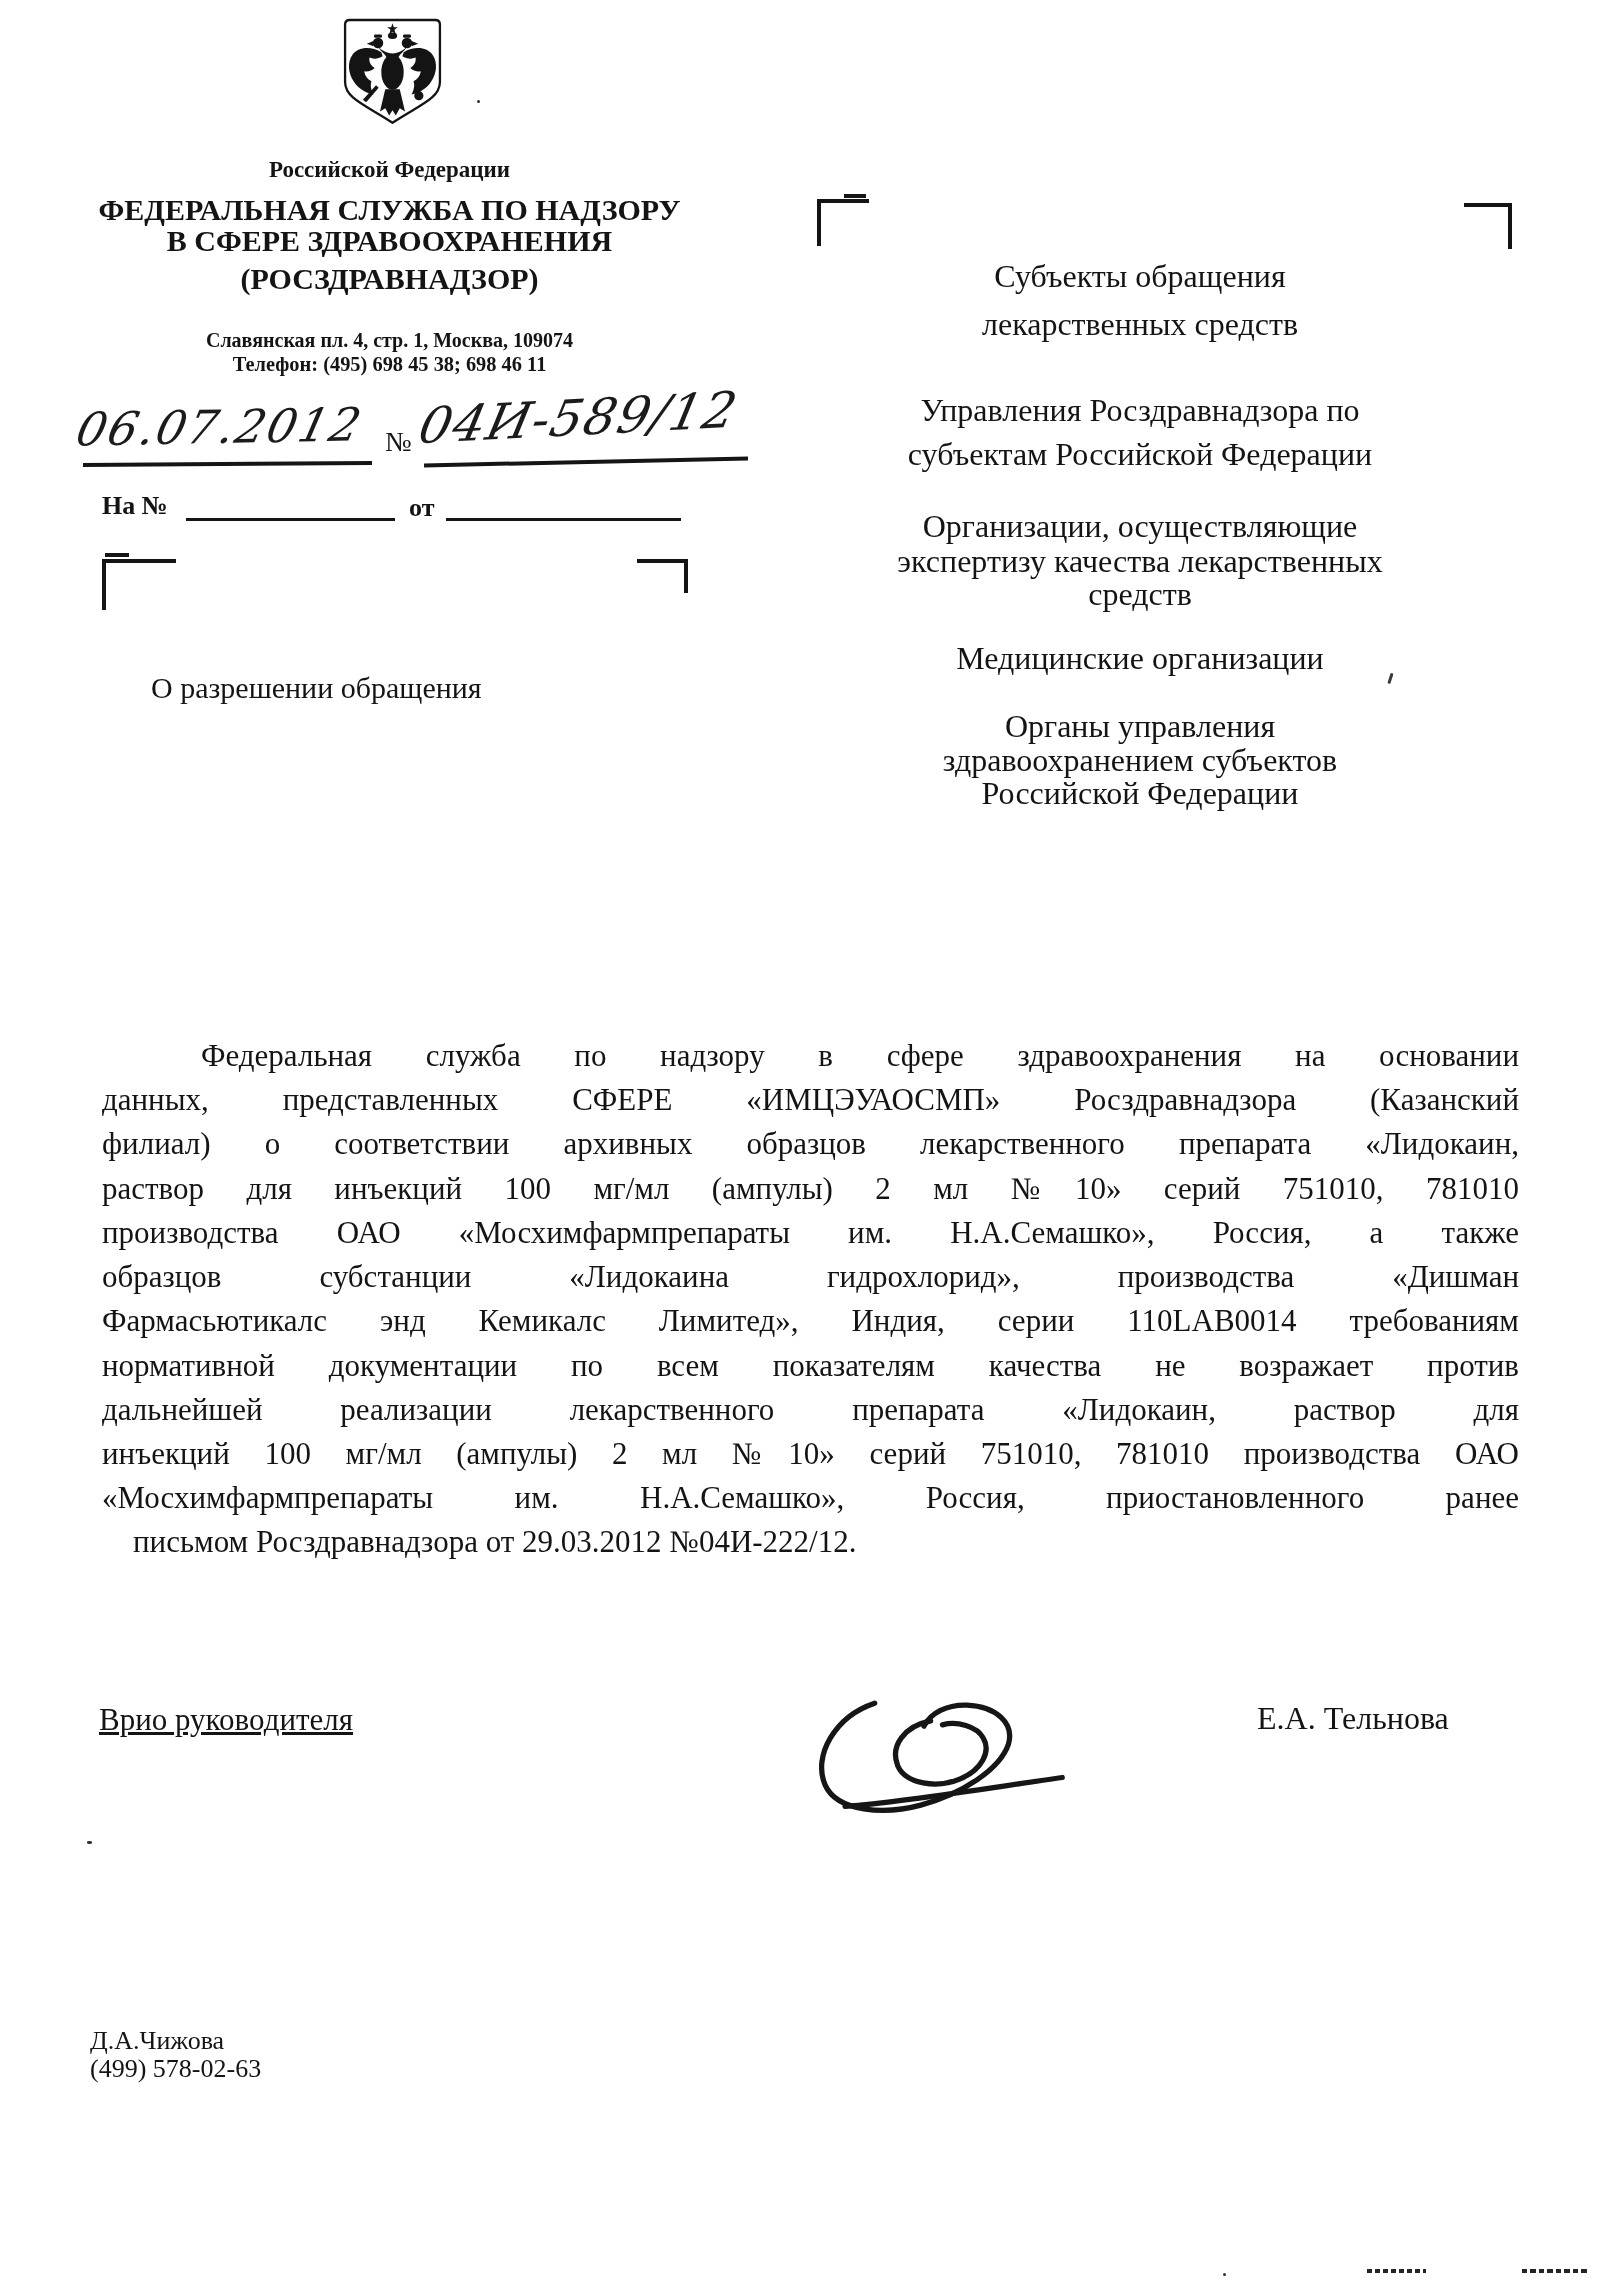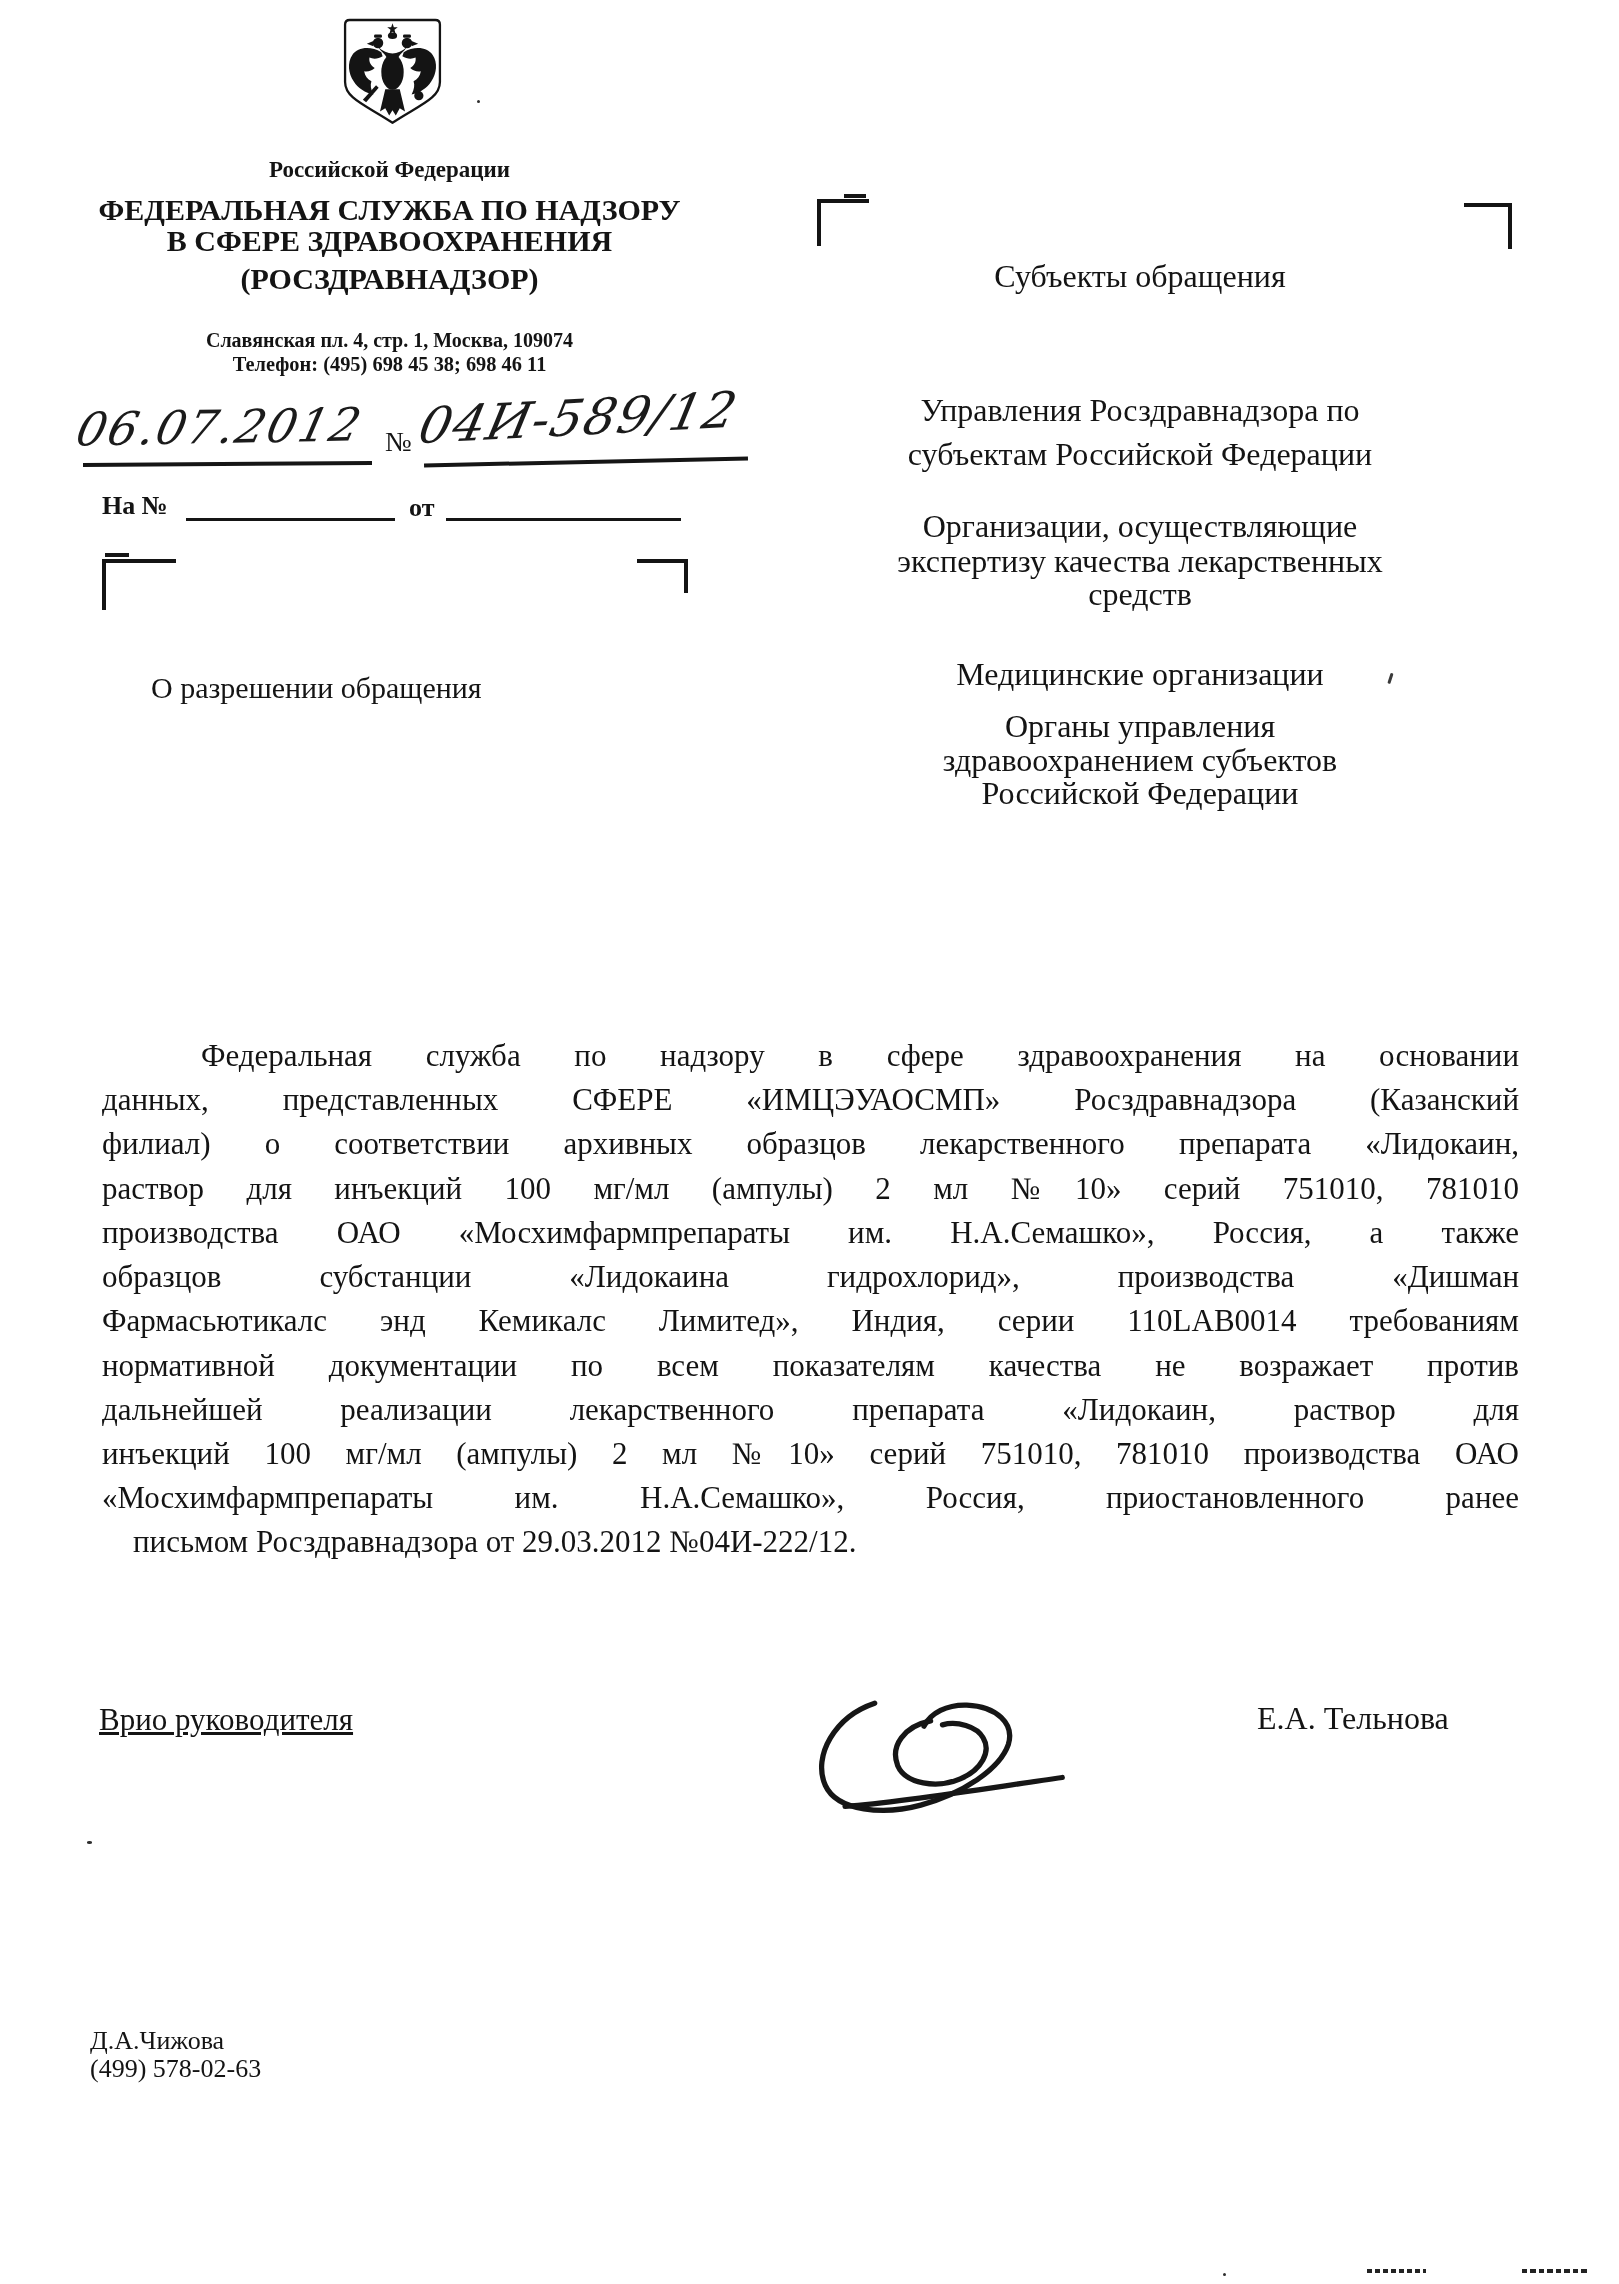--- a/index.html
+++ b/index.html
@@ -65,21 +65,21 @@
 
   
   .rcpt { left: 831px; width: 618px; text-align: center; font-size: 32px; white-space: nowrap; }
   .r-l1  { top: 258px; }
   .r-l2  { top: 306px; }
   .r-l3  { top: 392px; }
   .r-l4  { top: 436px; }
   .r-l5  { top: 508px; }
   .r-l6  { top: 543px; }
   .r-l7  { top: 576px; }
-  .r-l8  { top: 640px; margin-top: 16px; }
+  .r-l8  { top: 640px; }
   .r-l9  { top: 708px; }
   .r-l10 { top: 742px; }
   .r-l11 { top: 775px; }
   .comma-artifact { left: 1389px; top: 673px; width: 3.3px; height: 10.5px;
                     background: #3a3a3a; border-radius: 1.3px; transform: rotate(18deg); }
 
   
   .body-line {
     left: 102px; width: 1417px; height: 41px;
     font-size: 31px;
@@ -161,20 +161,21 @@
   <div class="abs br br-subj-left"></div>
   <div class="abs br-subj-left-tick"></div>
   <div class="abs br br-subj-right"></div>
   <div class="abs br br-rcpt-left"></div>
   <div class="abs br-rcpt-left-tick"></div>
   <div class="abs br br-rcpt-right"></div>
 
   <div class="abs subject-line subj-1">О разрешении обращения</div>
 
   <div class="abs rcpt r-l1">Субъекты обращения</div>
+  <div class="abs rcpt r-l2">лекарственных средств</div>
   <div class="abs rcpt r-l3">Управления Росздравнадзора по</div>
   <div class="abs rcpt r-l4">субъектам Российской Федерации</div>
   <div class="abs rcpt r-l5">Организации, осуществляющие</div>
   <div class="abs rcpt r-l6">экспертизу качества лекарственных</div>
   <div class="abs rcpt r-l7">средств</div>
   <div class="abs rcpt r-l8">Медицинские организации</div>
   <div class="abs rcpt r-l9">Органы управления</div>
   <div class="abs rcpt r-l10">здравоохранением субъектов</div>
   <div class="abs rcpt r-l11">Российской Федерации</div>
   <div class="abs comma-artifact"></div>

